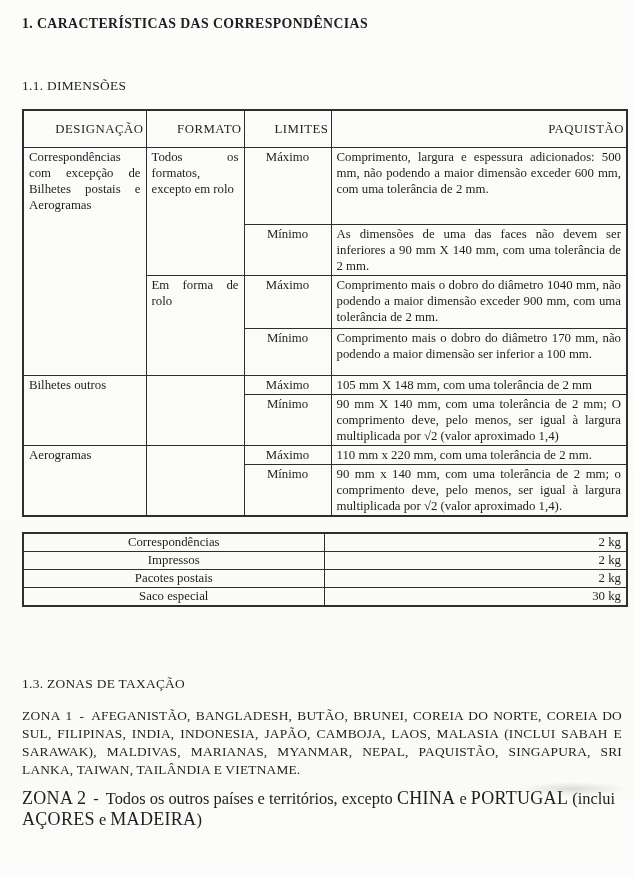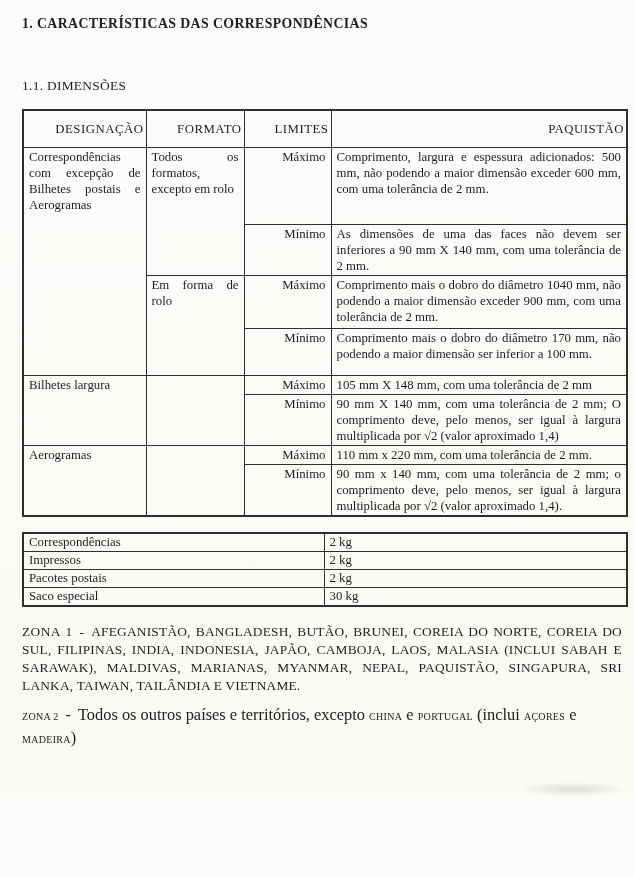--- a/index.html
+++ b/index.html
@@ -54,54 +54,54 @@
   }
   th {
     font-weight: normal;
     text-align: right;
     letter-spacing: 0.5px;
     height: 15px;
     vertical-align: middle;
     padding: 10px 2px;
   }
   .dim-table td { text-align: justify; }
-  .dim-table td.limite-cell { text-align: right; }
+  .dim-table td.limite-cell { text-align: center; }
   tr.r1 { height: 77px; font-family: Liberation Serif, serif; } tr.r2 { height: 50px; }
   tr.r3 { height: 53px; padding-left: 29px; } tr.r4 { height: 47px; }
   tr.r5 { height: 17px; } tr.r6 { height: 48px; }
   tr.r7 { height: 16px; } tr.r8 { height: 47px; }
 
   .peso-table th { letter-spacing: 0.3px; }
   .peso-table td {
     height: 15px;
     line-height: 15px;
-    text-align: left;
-  }
-  .peso-table td.peso-cell { }
+    text-align: center;
+  }
+  .peso-table td.peso-cell { text-align: right; }
 
   .zona-paragraph {
     margin: 0;
     text-align: justify;
   }
   .zona1 {
     margin-top: 16px;
     font-size: 13.4px;
     line-height: 18px;
     letter-spacing: 0.2px;
     width: 600px;
   }
   .zona2 {
     margin-top: 9px;
     font-size: 16.4px;
     line-height: 21px;
     width: 600px;
     text-align: left;
   }
   .zona-label { letter-spacing: 0.4px; }
-  .zona2 .zona-label, .seg-small { font-size: 10px; letter-spacing: 0.3px; }
+  .zona2 .zona-label, .seg-small { font-size: 18px; letter-spacing: 0.3px; }
   .seg-large { font-size: 16.4px; }
   .zona-sep { padding: 0 7px; }
   .smudge {
     position: absolute;
     right: 6px; top: 782px;
     width: 110px; height: 14px;
     background: radial-gradient(ellipse at center, rgba(150,150,145,0.30), rgba(150,150,145,0) 70%);
     pointer-events: none;
   }
 </style>
@@ -142,21 +142,21 @@
       <tr class="r3">
         <td rowspan="2" class="formato-cell">Em forma de rolo</td>
         <td class="limite-cell">Máximo</td>
         <td class="dimensoes-cell">Comprimento mais o dobro do diâmetro 1040 mm, não podendo a maior dimensão exceder 900 mm, com uma tolerância de 2 mm.</td>
       </tr>
       <tr class="r4">
         <td class="limite-cell">Mínimo</td>
         <td class="dimensoes-cell">Comprimento mais o dobro do diâmetro 170 mm, não podendo a maior dimensão ser inferior a 100 mm.</td>
       </tr>
       <tr class="r5">
-        <td rowspan="2" class="designacao-cell">Bilhetes largura</td>
+        <td rowspan="2" class="designacao-cell">Bilhetes outros</td>
         <td rowspan="2" class="formato-cell"></td>
         <td class="limite-cell">Máximo</td>
         <td class="dimensoes-cell">105 mm X 148 mm, com uma tolerância de 2 mm</td>
       </tr>
       <tr class="r6">
         <td class="limite-cell">Mínimo</td>
         <td class="dimensoes-cell">90 mm X 140 mm, com uma tolerância de 2 mm; O comprimento deve, pelo menos, ser igual à largura multiplicada por √2 (valor aproximado 1,4)</td>
       </tr>
       <tr class="r7">
         <td rowspan="2" class="designacao-cell">Aerogramas</td>
@@ -190,20 +190,21 @@
         <td class="categoria-cell">Pacotes postais</td>
         <td class="peso-cell">2 kg</td>
       </tr>
       <tr>
         <td class="categoria-cell">Saco especial</td>
         <td class="peso-cell">30 kg</td>
       </tr>
     </tbody>
       </table>
 
+    <h2 class="section-heading h-zonas">1.3. ZONAS DE TAXAÇÃO</h2>
 
     <p class="zona-paragraph zona1"><span class="zona-label">ZONA 1</span><span class="zona-sep">-</span><span>AFEGANISTÃO, BANGLADESH, BUTÃO, BRUNEI, COREIA DO NORTE, COREIA DO SUL, FILIPINAS, INDIA, INDONESIA, JAPÃO, CAMBOJA, LAOS, MALASIA (INCLUI SABAH E SARAWAK), MALDIVAS, MARIANAS, MYANMAR, NEPAL, PAQUISTÃO, SINGAPURA, SRI LANKA, TAIWAN, TAILÂNDIA E VIETNAME.</span></p>
 
     <p class="zona-paragraph zona2"><span class="zona-label">ZONA 2</span><span class="zona-sep seg-large">-</span><span class="seg-large">Todos os outros países e territórios, excepto </span><span class="seg-small">CHINA</span><span class="seg-large"> e </span><span class="seg-small">PORTUGAL</span><span class="seg-large"> (inclui </span><span class="seg-small">AÇORES</span><span class="seg-large"> e </span><span class="seg-small">MADEIRA</span><span class="seg-large">)</span></p>
 
   </div>
   <div class="smudge"></div>
 </div>
 
 </body></html>

